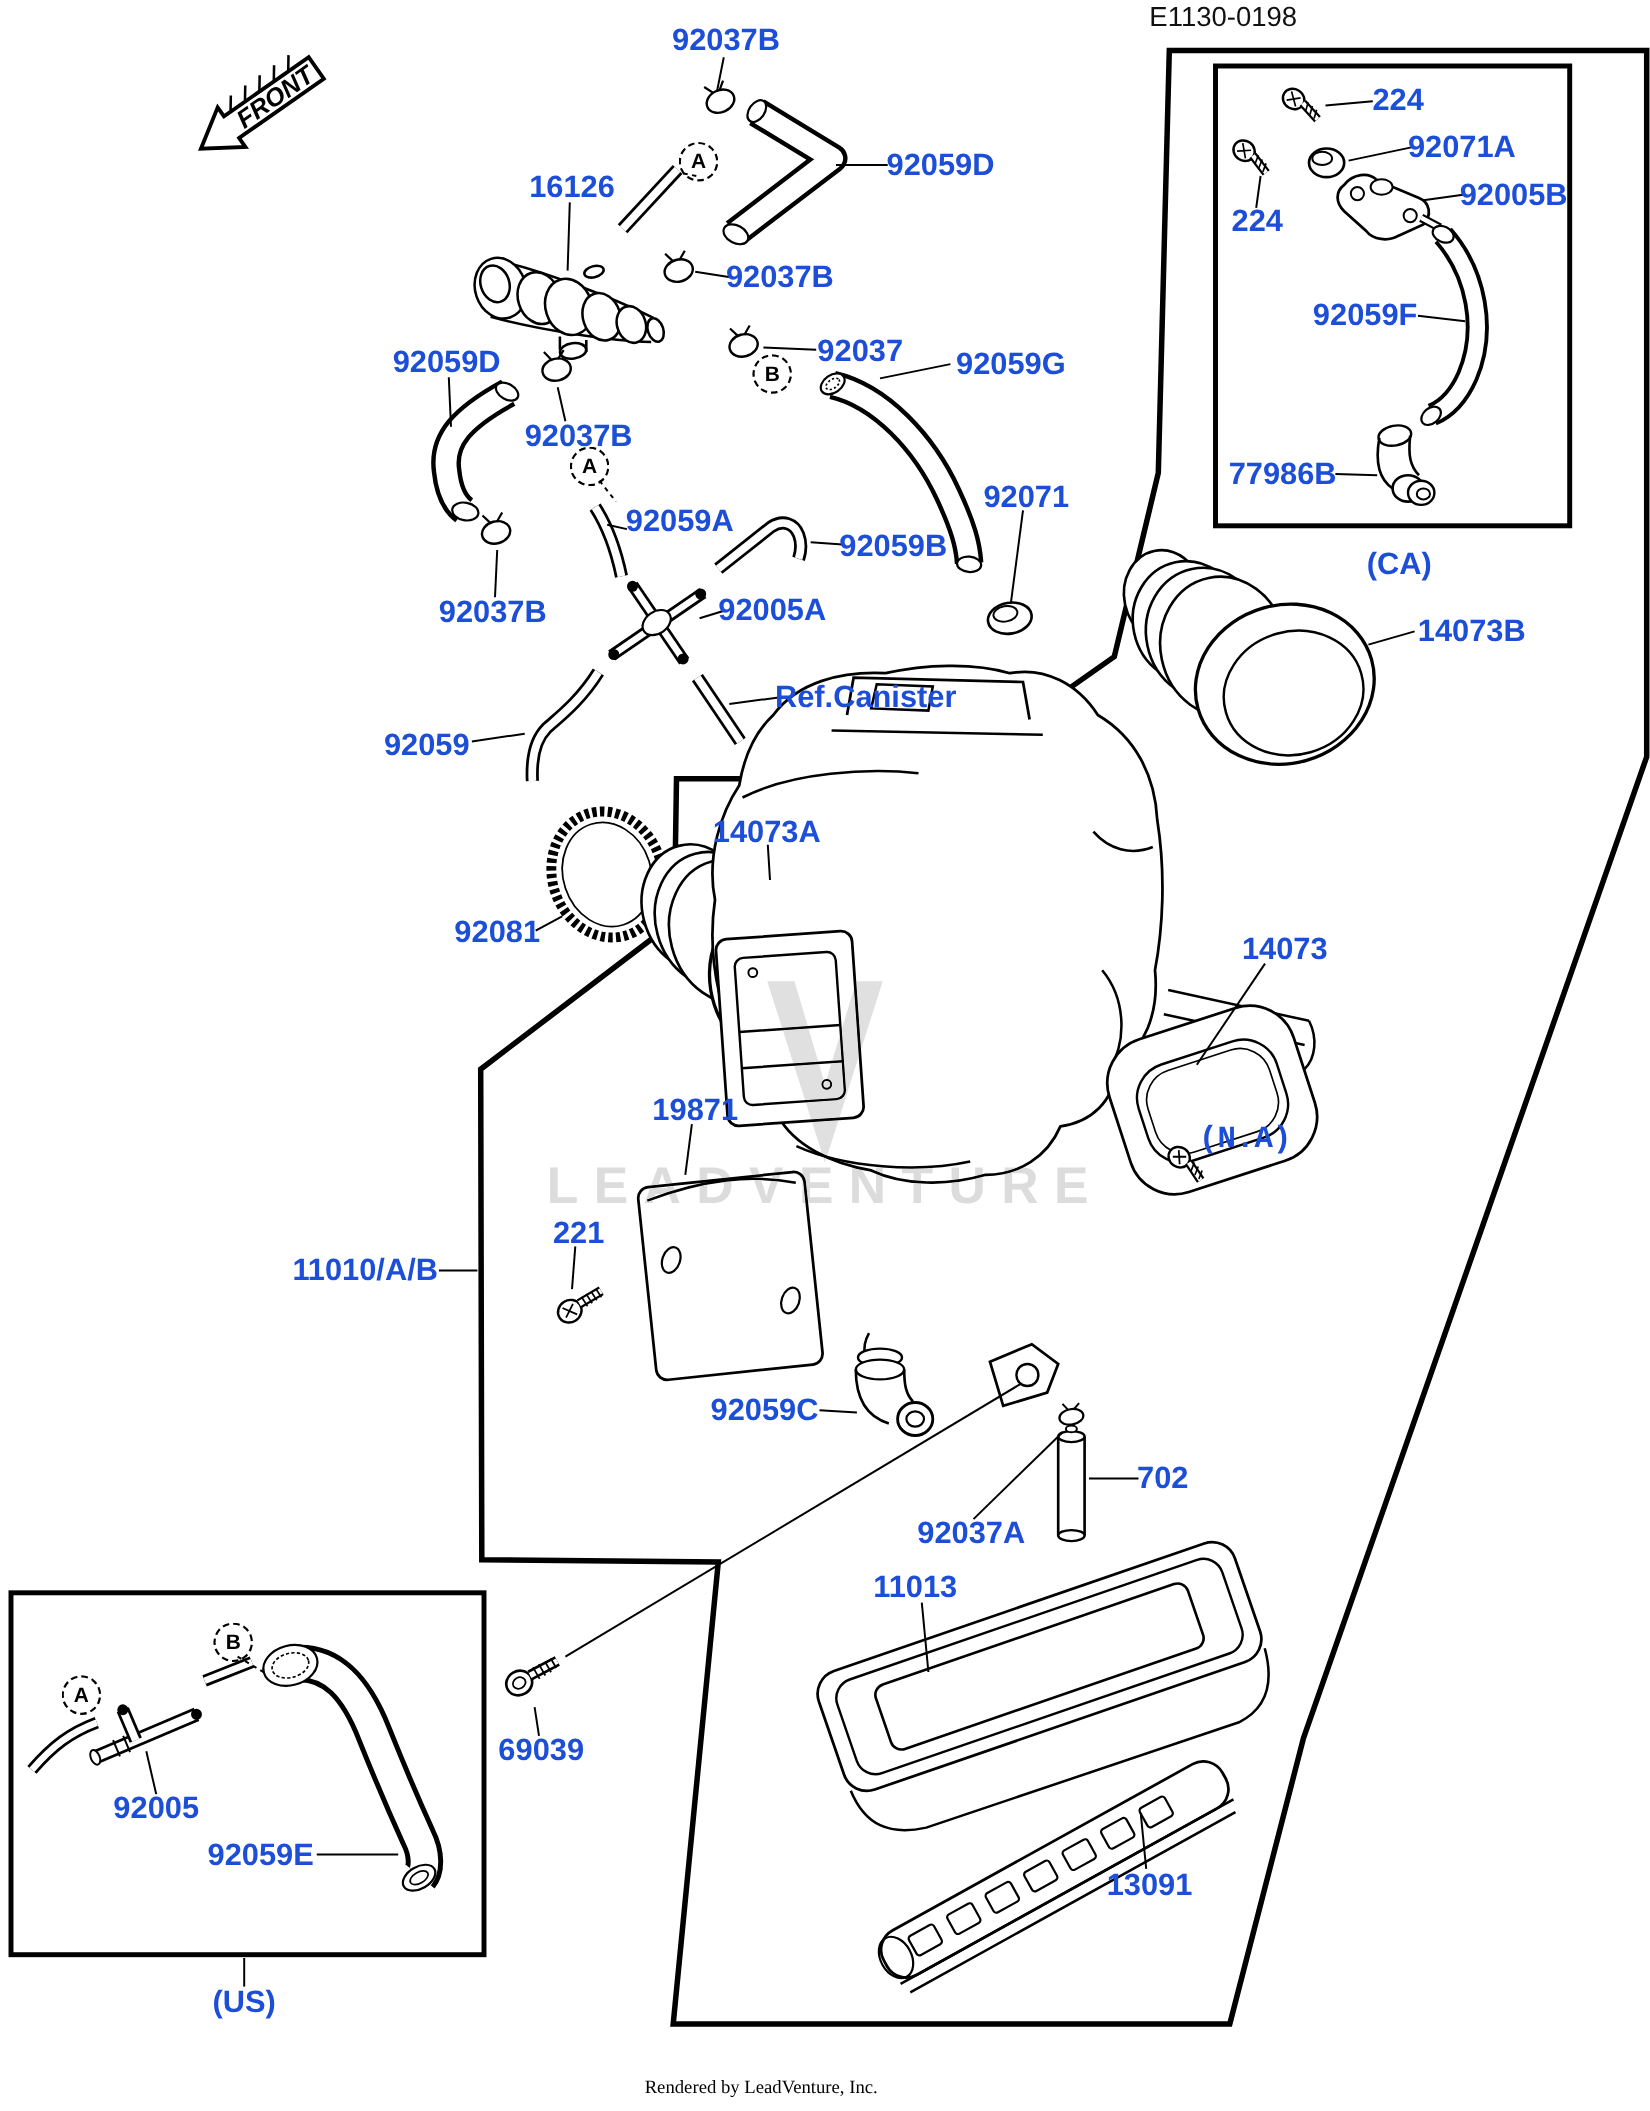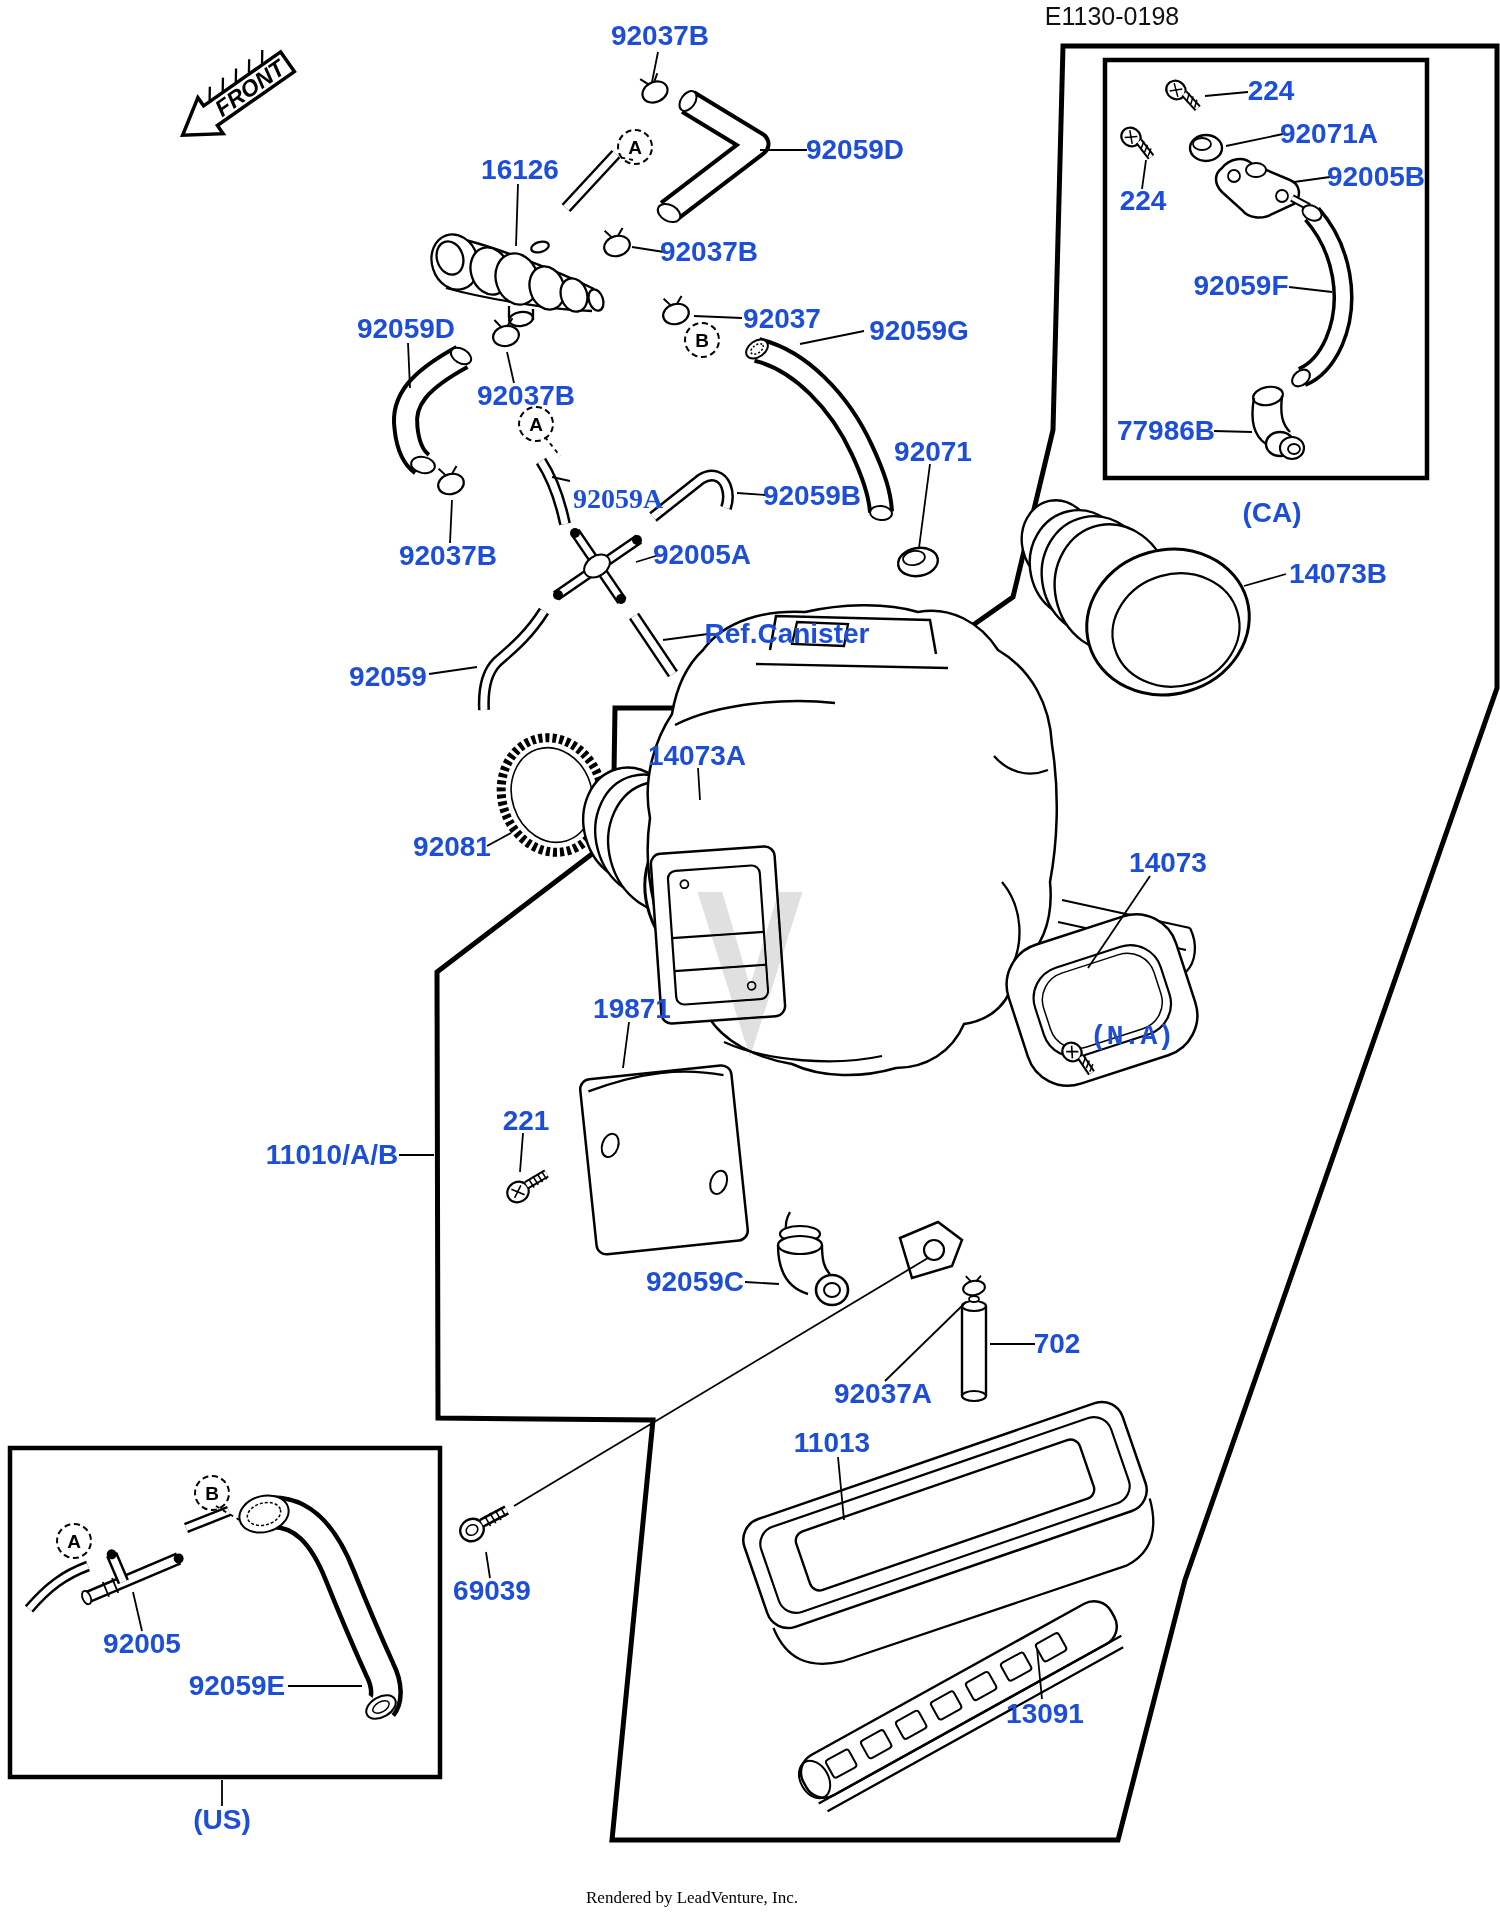--- a/index.html
+++ b/index.html
@@ -372,34 +372,35 @@
         <line x1="216" y1="1506" x2="241" y2="1521" stroke="#000" stroke-width="1.8" stroke-dasharray="4 4"></line>
         <line x1="633" y1="160" x2="618" y2="157" stroke="#000" stroke-width="1.8" stroke-dasharray="4 4"></line>
       </g>
   </svg>
 
   <div class="wm-emblem">
     <svg width="120" height="225" viewBox="0 0 160 230" xmlns="http://www.w3.org/2000/svg">
       <path d="M10,5 L80,225 L150,5 L118,5 L80,130 L43,5 Z" fill="#e0e0e0"></path>
     </svg>
   </div>
+  <div class="wm-text">LEADVENTURE</div>
 
   <div class="doc-code">E1130-0198</div>
   <div class="footer-text">Rendered by LeadVenture, Inc.</div>
 
   <div id="label-layer">
       <div class="plabel" style="left: 660px; top: 36px;">92037B</div>
       <div class="plabel" style="left: 855px; top: 150px;">92059D</div>
       <div class="plabel" style="left: 520px; top: 170px;">16126</div>
       <div class="plabel" style="left: 709px; top: 252px;">92037B</div>
       <div class="plabel" style="left: 782px; top: 319px;">92037</div>
       <div class="plabel" style="left: 919px; top: 331px;">92059G</div>
       <div class="plabel" style="left: 406px; top: 329px;">92059D</div>
       <div class="plabel" style="left: 526px; top: 396px;">92037B</div>
-      <div class="plabel" style="left: 618px; top: 499px; font-family: Liberation Serif, serif;">92059A</div>
+      <div class="plabel" style="left: 618px; top: 474px;">92059A</div>
       <div class="plabel" style="left: 812px; top: 496px;">92059B</div>
       <div class="plabel" style="left: 933px; top: 452px;">92071</div>
       <div class="plabel" style="left: 448px; top: 556px;">92037B</div>
       <div class="plabel" style="left: 702px; top: 555px;">92005A</div>
       <div class="plabel" style="left: 787px; top: 634px;">Ref.Canister</div>
       <div class="plabel" style="left: 388px; top: 677px;">92059</div>
       <div class="plabel" style="left: 1338px; top: 574px;">14073B</div>
       <div class="plabel" style="left: 697px; top: 756px;">14073A</div>
       <div class="plabel" style="left: 452px; top: 847px;">92081</div>
       <div class="plabel" style="left: 1168px; top: 863px;">14073</div>

